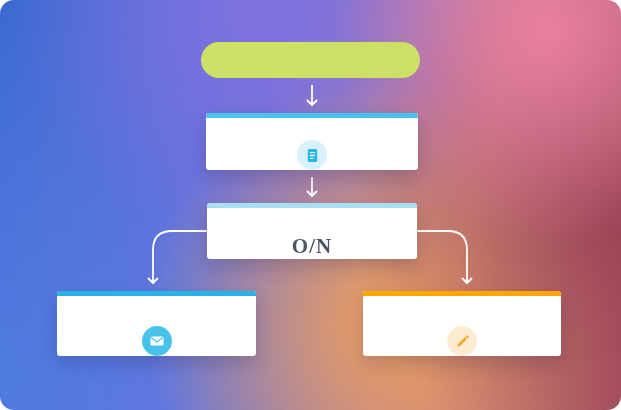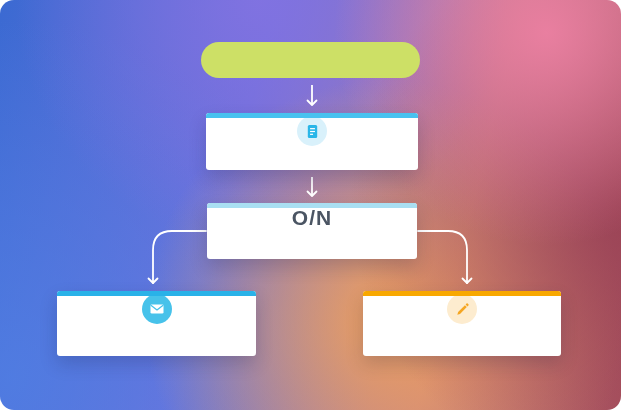--- a/index.html
+++ b/index.html
@@ -34,22 +34,23 @@
     width: 219px; height: 36px;
     border-radius: 18px;
     background: #cde066;
   }
   .node {
     position: absolute;
     background: #ffffff;
     border-radius: 3px;
     box-shadow: 0 8px 18px rgba(25, 30, 70, 0.20);
     display: flex;
-    align-items: flex-start;
+    align-items: flex-end;
     justify-content: center;
+    font-family: Liberation Serif, serif;
   }
   .accent {
     position: absolute;
     top: 0; left: 0; right: 0;
     height: 5px;
     border-radius: 3px 3px 0 0;
   }
   .node-document { left: 206px; top: 113px; width: 212px; height: 57px; }
   .node-decision { left: 207px; top: 203px; width: 210px; height: 56px; }
   .node-mail     { left: 57px;  top: 291px; width: 199px; height: 65px; }

